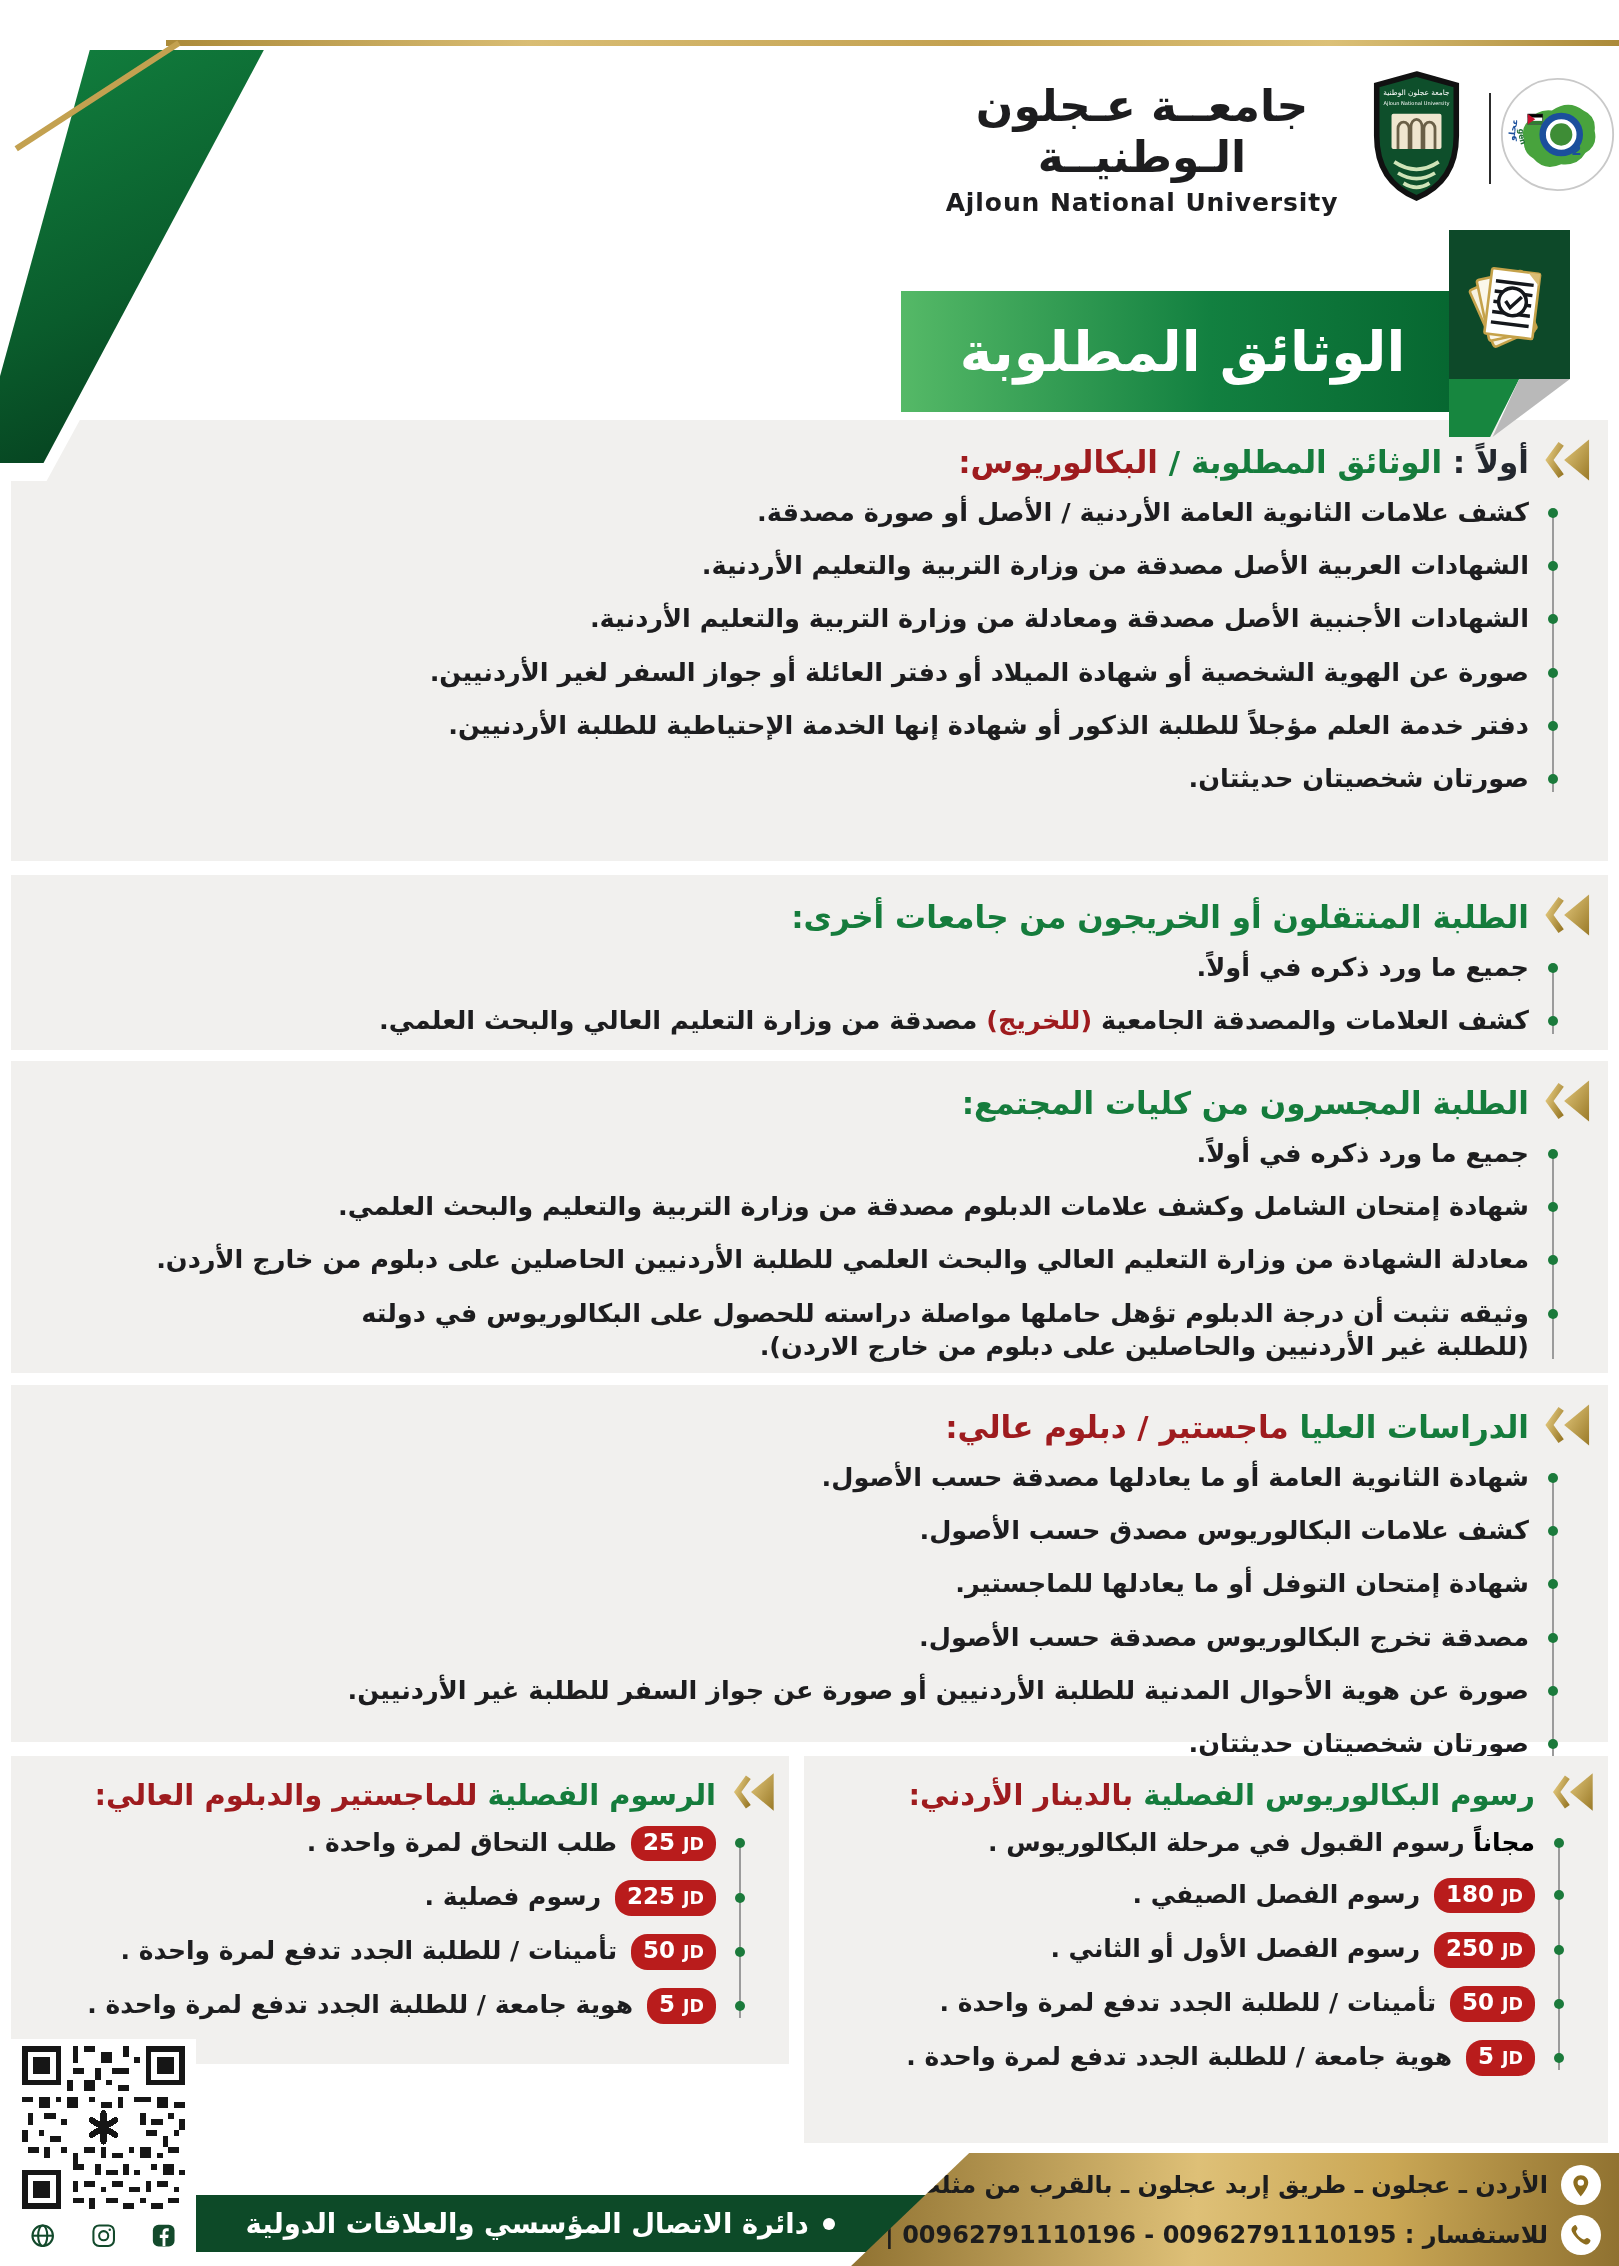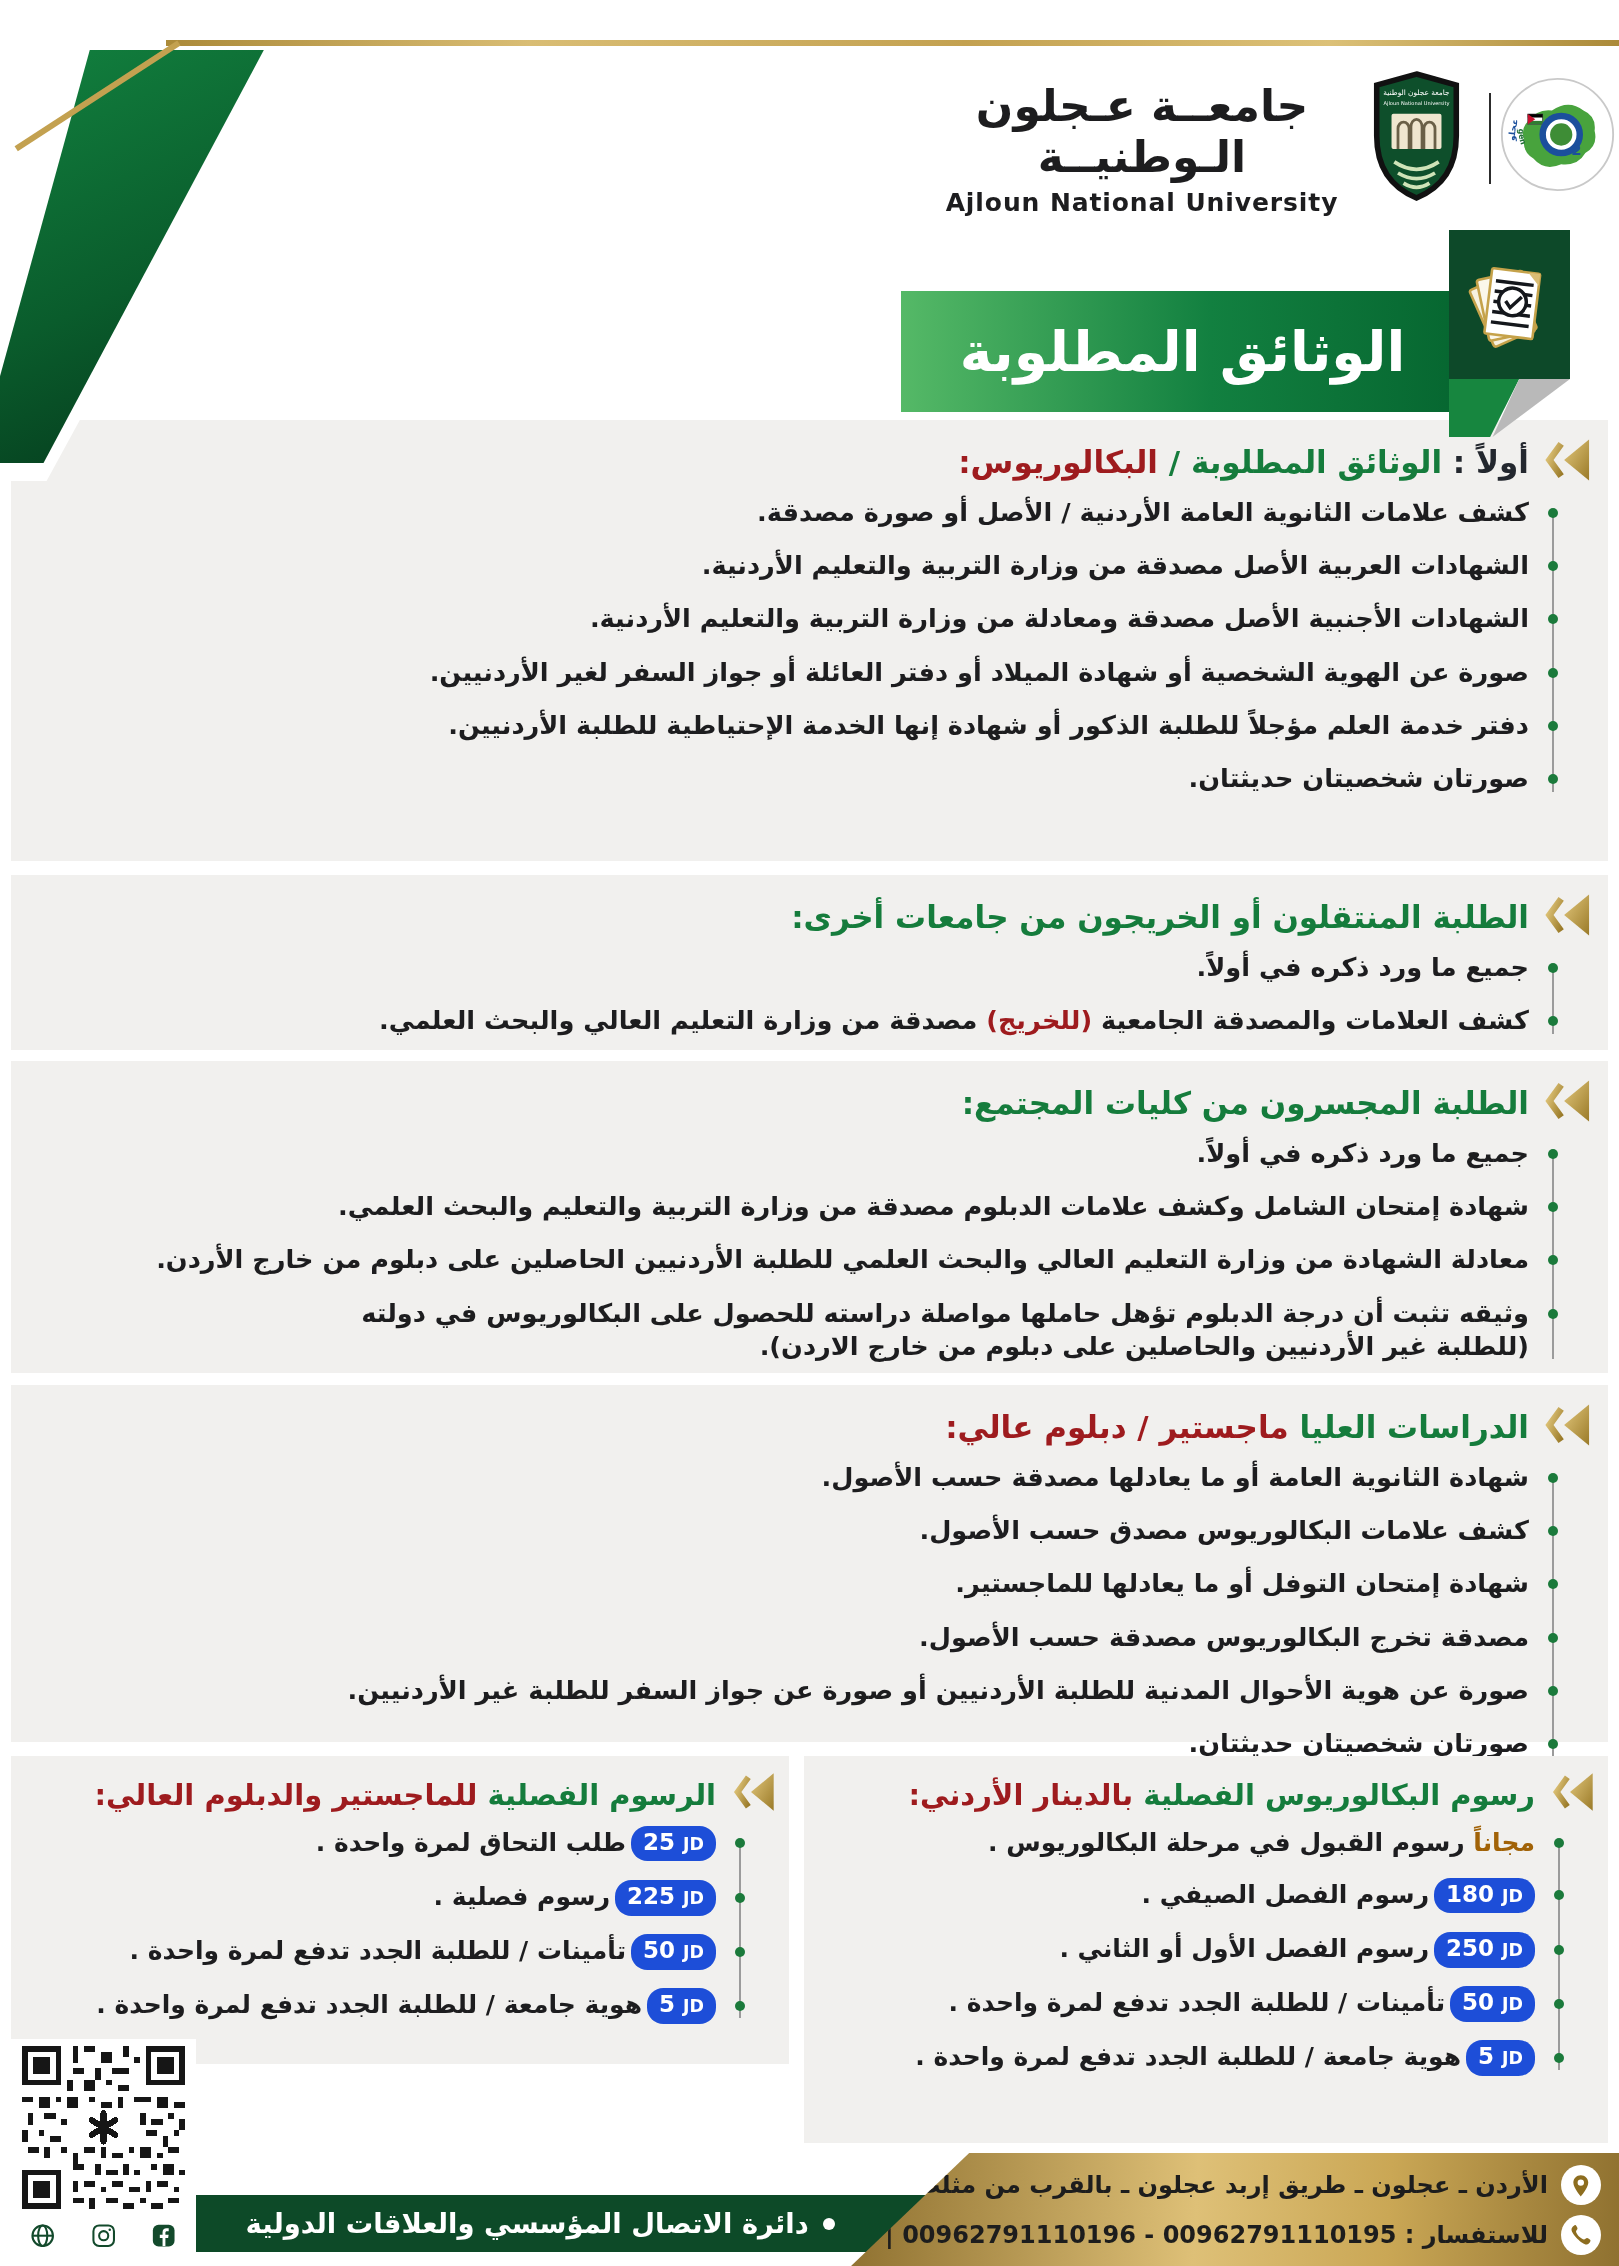--- a/index.html
+++ b/index.html
@@ -59,25 +59,25 @@
   .fee-right{left:804px;top:1756px;width:804px;height:387px;}
   .fee-left{left:11px;top:1756px;width:778px;height:308px;}
   .feebox .sec-header{font-size:29px;padding:22px 73px 0 14.6px;}
   .feebox .chev{right:11px;top:16.4px;width:46px;height:40px;}
   .feebox ul.items{padding:12.8px 73px 7.3px 14.6px;}
   .feebox .rail{right:48px;}
   li.fee-item{position:relative;text-align:right;font-size:25px;font-weight:bold;color:#1d1d1f;
     margin-bottom:18.3px;line-height:1.35;}
   li.fee-item::after{content:"";position:absolute;right:-29px;top:12.8px;width:10px;height:10px;
     border-radius:50%;background:#1b7a3b;}
-  .badge{display:inline-block;direction:ltr;background:#1d4ed8;color:#ffffff;border-radius:16.4px;
-    padding:0.9px 12px 3.7px;font-size:23px;font-weight:bold;margin-left:5px;vertical-align:middle;
+  .badge{display:inline-block;direction:ltr;background:#b91c1c;color:#ffffff;border-radius:16.4px;
+    padding:0.9px 12px 3.7px;font-size:23px;font-weight:bold;margin-left:14px;vertical-align:middle;
     min-width:44px;text-align:center;}
   .badge .cur{font-size:17.4px;}
-  .free-label{color:#a16207;font-weight:bold;}
+  .free-label{color:#000000;font-weight:bold;}
 
   
   .gold-band{position:absolute;left:850px;top:2153px;width:769px;height:114px;z-index:2;
     clip-path:polygon(15.5% 0,100% 0,100% 100%,0 100%);
     background:linear-gradient(93deg,#8f7130,#dec077 45%,#caa755 70%,#8f7130);
     display:flex;flex-direction:column;justify-content:center;gap:9.1px;
     padding:5.5px 18.3px 5.5px 0;box-sizing:border-box;direction:rtl;}
   .gold-row{display:flex;align-items:center;gap:12.8px;direction:rtl;}
   .gold-icon{flex:0 0 auto;width:40px;height:40px;border-radius:50%;background:#ffffff;
     display:flex;align-items:center;justify-content:center;}

